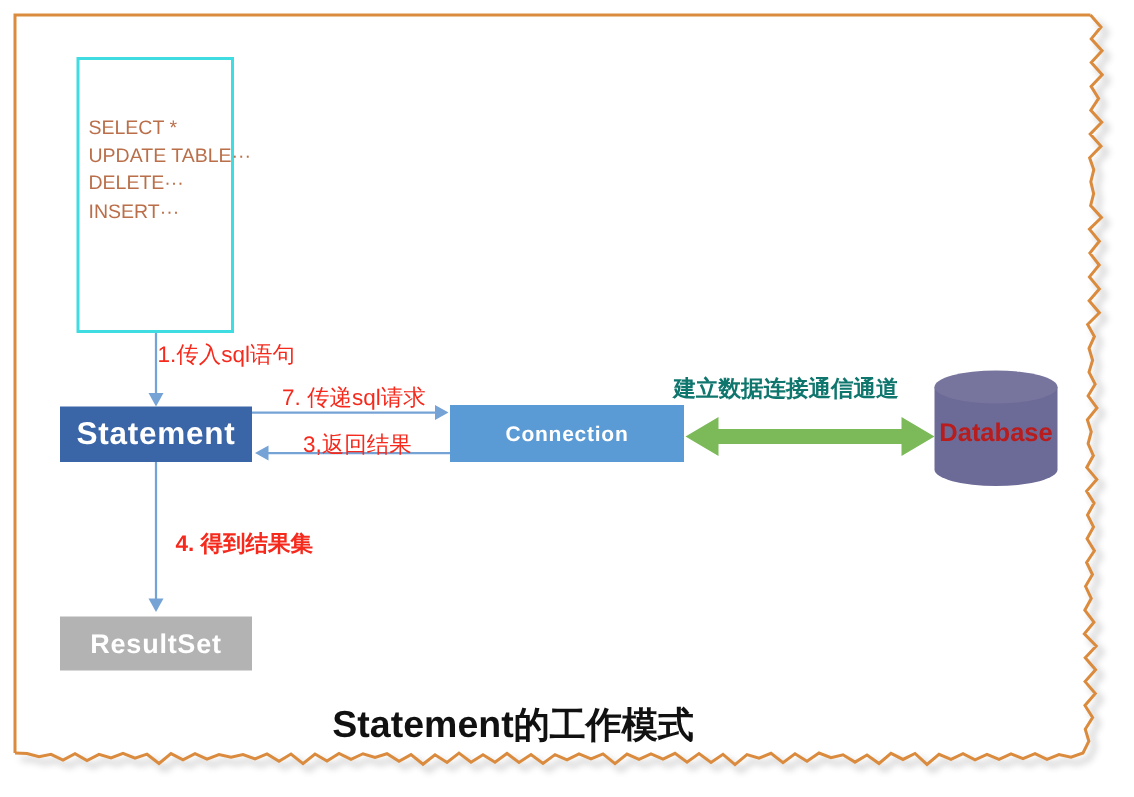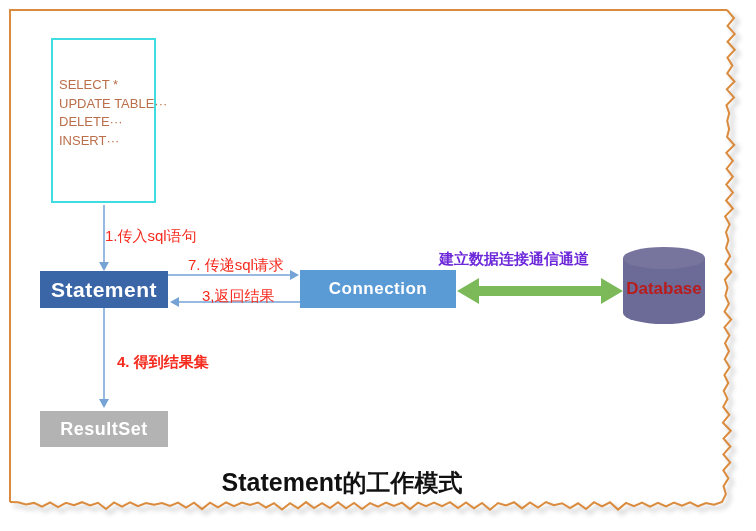--- a/index.html
+++ b/index.html
@@ -9,40 +9,40 @@
     font-family:"Liberation Sans","DejaVu Sans",sans-serif;
   }
   svg.layer{position:absolute;left:0;top:0;pointer-events:none;}
   #border-layer{z-index:0;}
   #connector-layer{z-index:1;}
   .node{
     position:absolute;z-index:2;display:flex;align-items:center;justify-content:center;
     color:#fff;font-weight:700;letter-spacing:.5px;
   }
   #statement-box{left:40px;top:271px;width:128px;height:37px;background:#3a66a8;font-size:21px;}
-  #connection-box{left:300px;top:270px;width:156px;height:38px;background:#5b9bd5;font-size:17px;}
+  #connection-box{left:300px;top:270px;width:156px;height:38px;background:#5b9bd5;font-size:14px;}
   #resultset-box{left:40px;top:411px;width:128px;height:36px;background:#b3b3b3;font-size:18px;}
   #sql-box{
-    position:absolute;z-index:2;left:51px;top:38px;width:105px;height:165px;
+    position:absolute;z-index:2;left:51px;top:38px;width:105px;height:184px;
     border:2px solid #3fdce2;background:#fff;box-sizing:border-box;
     padding:36px 2px 0 6px;
   }
   .sql-line{
     color:#ba6f4a;font-size:13px;line-height:18.6px;white-space:nowrap;
   }
   .step-label{
     position:absolute;z-index:2;color:#f5291c;font-size:15px;white-space:nowrap;
   }
   #step1-label{left:105px;top:227px;}
   #step2-label{left:188px;top:256px;}
   #step3-label{left:202px;top:287px;}
   #step4-label{left:117px;top:353px;font-weight:700;text-align:right;}
   #channel-label{
-    position:absolute;z-index:2;left:434px;top:250px;width:160px;text-align:center;
-    color:#6d28d9;font-size:15px;font-weight:600;white-space:nowrap;
+    position:absolute;z-index:2;left:444px;top:250px;width:160px;text-align:center;
+    color:#0f766e;font-size:15px;font-weight:600;white-space:nowrap;
   }
   #database-node{position:absolute;z-index:2;left:622px;top:246px;width:84px;height:80px;}
   #database-label{
     position:absolute;left:0;top:33px;width:84px;text-align:center;
     color:#b91c1c;font-weight:700;font-size:17px;
   }
   #diagram-title{
     position:absolute;z-index:2;left:0;top:467px;width:684px;text-align:center;
     color:#111111;white-space:nowrap;
   }

